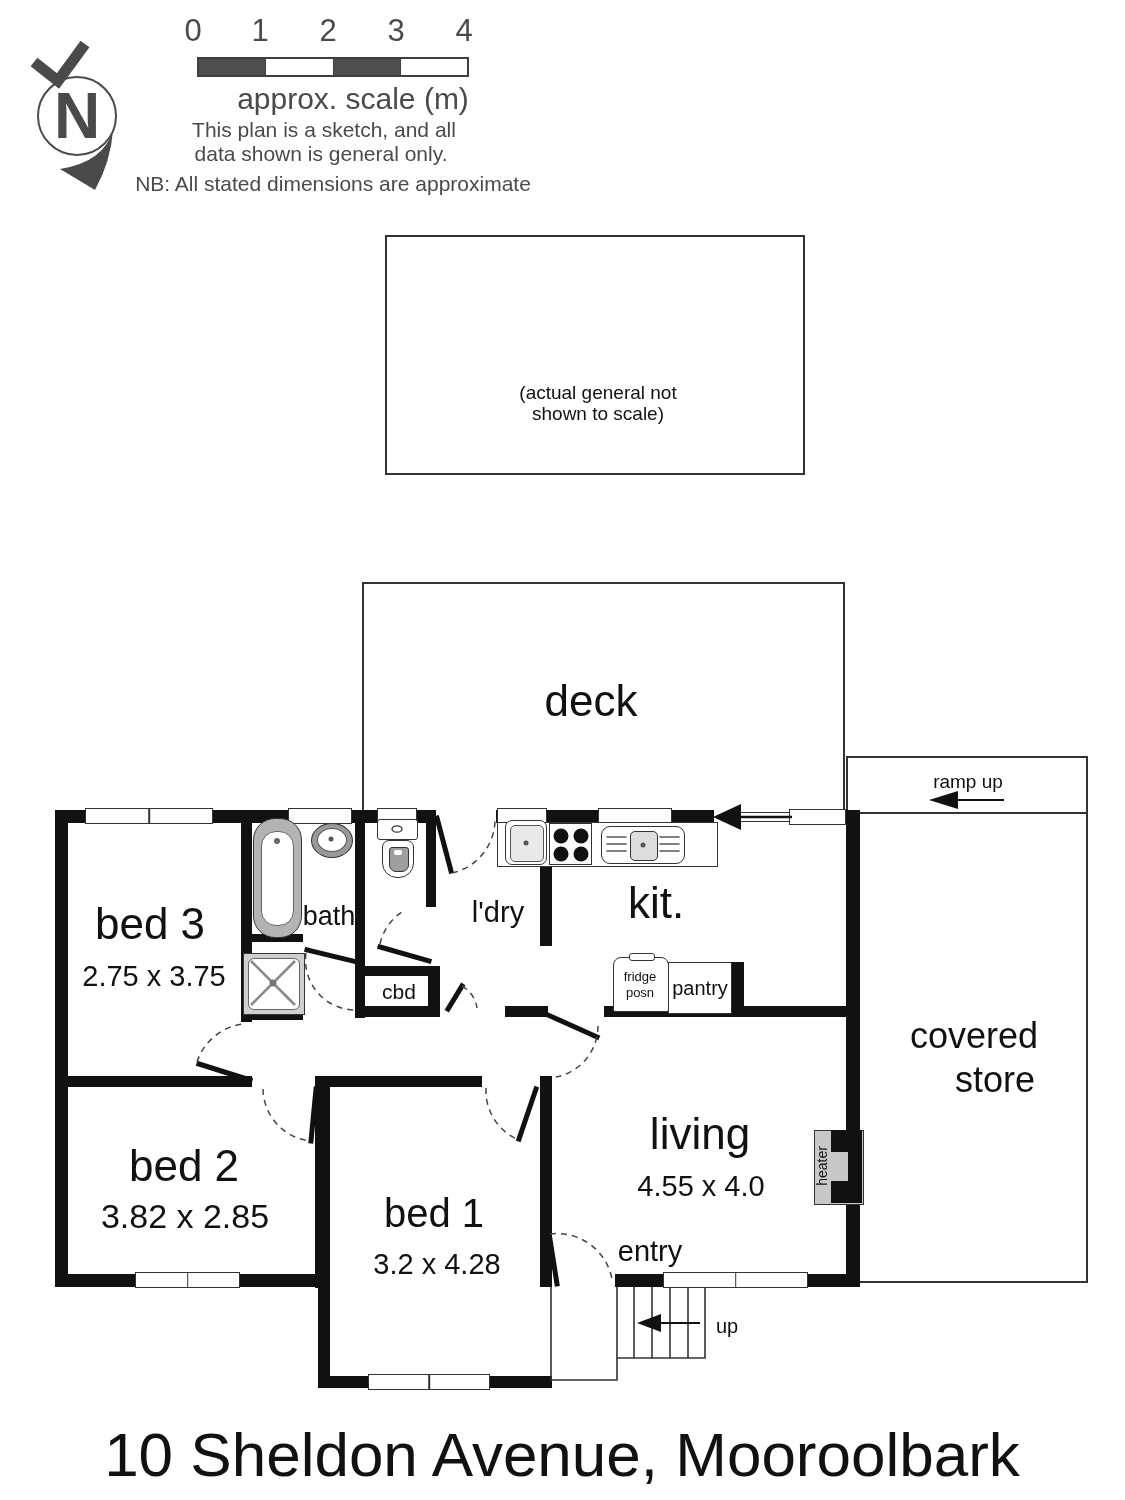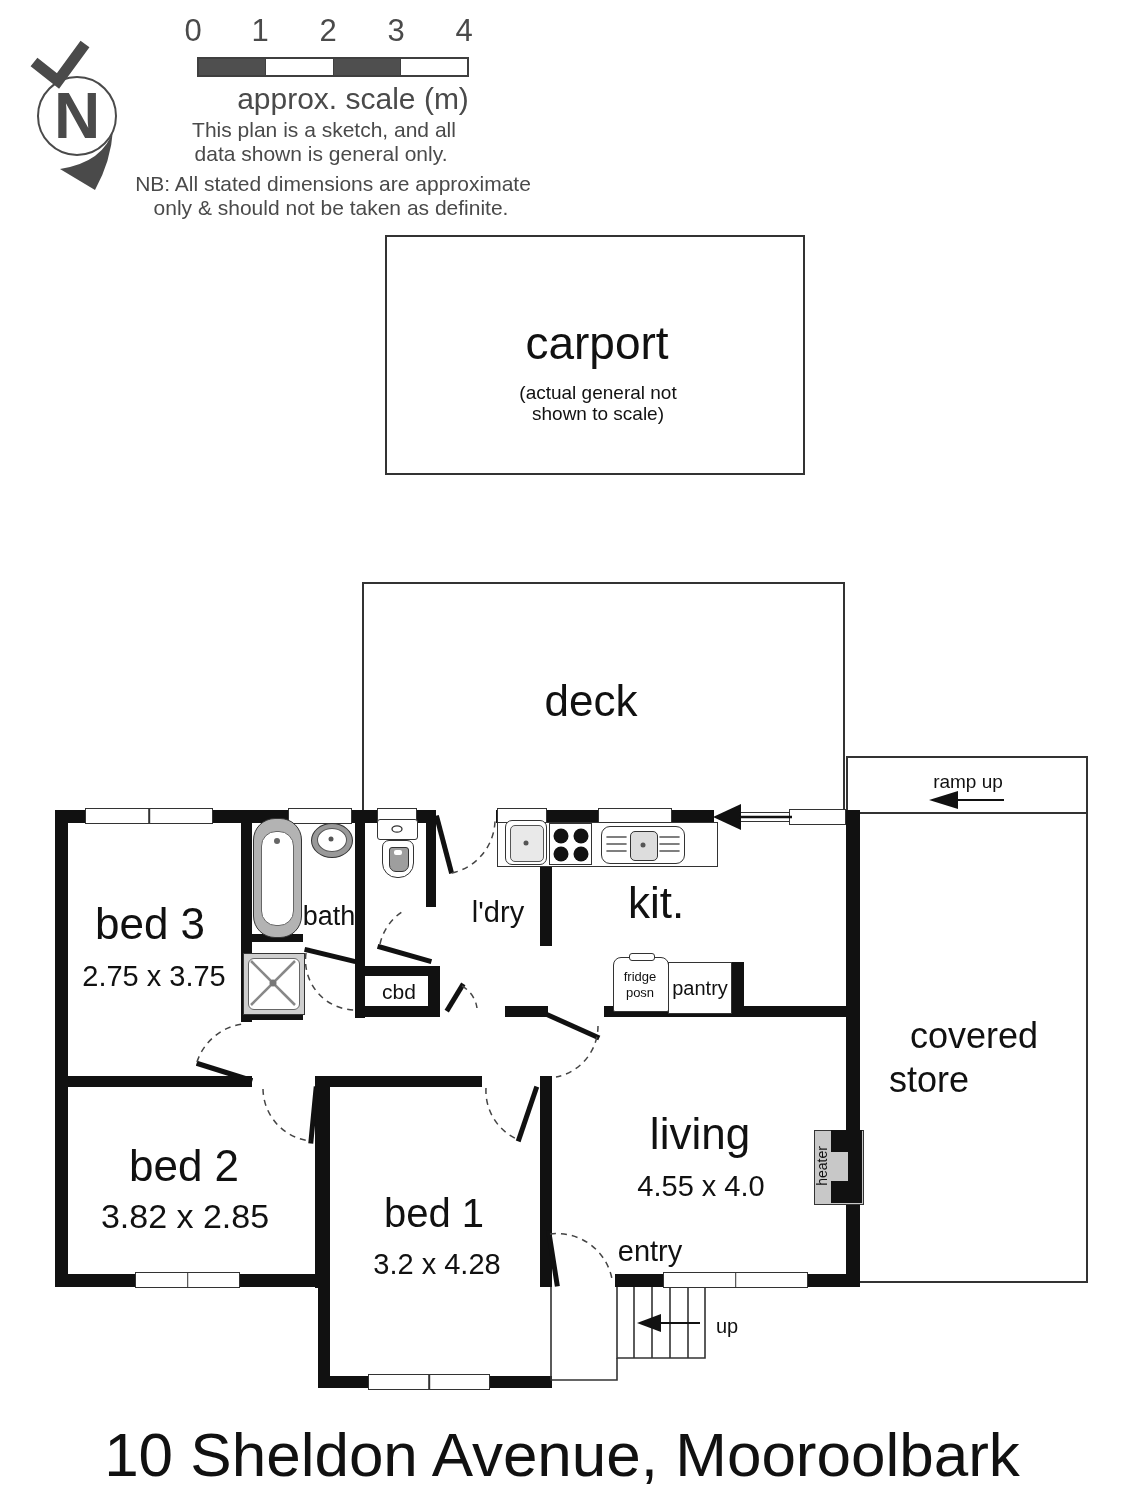--- a/index.html
+++ b/index.html
@@ -34,38 +34,36 @@
     <div style="flex:1;background:#4f4f4f;border-right:1.5px solid #3f3f3f;"></div>
     <div style="flex:1;background:#ffffff;border-right:1.5px solid #3f3f3f;"></div>
     <div style="flex:1;background:#4f4f4f;border-right:1.5px solid #3f3f3f;"></div>
     <div style="flex:1;background:#ffffff;"></div>
   </div>
 
   <div class="lbl gray" style="left:353px;top:99px;font-size:30px;">approx. scale (m)</div>
   <div class="lbl gray" style="left:324px;top:130px;font-size:21px;">This plan is a sketch, and all</div>
   <div class="lbl gray" style="left:321px;top:154px;font-size:21px;">data shown is general only.</div>
   <div class="lbl gray" style="left:333px;top:184px;font-size:21px;">NB: All stated dimensions are approximate</div>
-  <div class="lbl gray" style="left:331px;top:208px;font-size:21px;">only &amp; should not be taken as definite.</div>
 
   <div class="lbl gray" style="left:77px;top:117px;font-size:64px;font-weight:bold;">N</div>
 
   <div class="thinbox" style="left:385px;top:235px;width:420px;height:240px;"></div>
-  <div class="lbl" style="left:597px;top:343px;font-size:46px;">carport</div>
   <div class="lbl" style="left:598px;top:393px;font-size:19px;">(actual general not</div>
   <div class="lbl" style="left:598px;top:414px;font-size:19px;">shown to scale)</div>
 
   <div class="thinbox" style="left:362px;top:582px;width:483px;height:236px;"></div>
   <div class="lbl" style="left:591px;top:701px;font-size:44px;">deck</div>
 
   <div class="thinbox" style="left:846px;top:756px;width:242px;height:58px;"></div>
   <div class="lbl" style="left:968px;top:782px;font-size:19px;">ramp up</div>
 
   <div class="thinbox" style="left:850px;top:812px;width:238px;height:471px;"></div>
   <div class="lbl" style="left:974px;top:1036px;font-size:36px;">covered</div>
-  <div class="lbl" style="left:929px;top:1080px;font-size:36px;text-align:center;">store</div>
+  <div class="lbl" style="left:995px;top:1080px;font-size:36px;text-align:center;">store</div>
 
   <div class="wall" style="left:55px;top:810px;width:805px;height:13px;"></div>
   <div class="wall" style="left:55px;top:810px;width:13px;height:477px;"></div>
   <div class="wall" style="left:55px;top:1274px;width:275px;height:13px;"></div>
   <div class="wall" style="left:318px;top:1280px;width:12px;height:108px;"></div>
   <div class="wall" style="left:318px;top:1376px;width:234px;height:12px;"></div>
   <div class="wall" style="left:545px;top:1274px;width:315px;height:13px;"></div>
   <div class="wall" style="left:846px;top:810px;width:14px;height:477px;"></div>
 
   <div class="wall" style="left:241px;top:810px;width:11px;height:212px;"></div>

